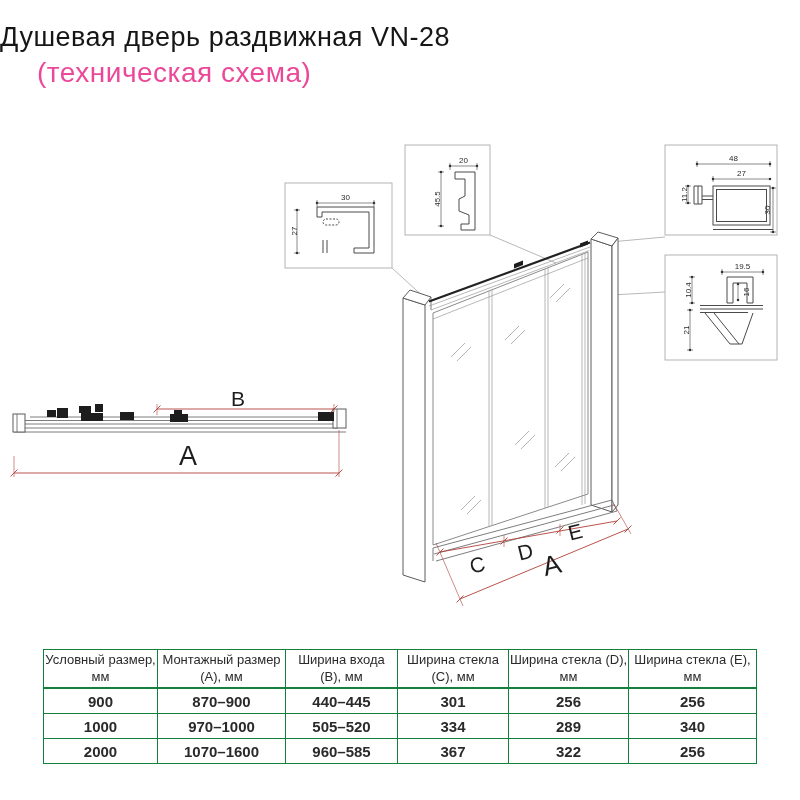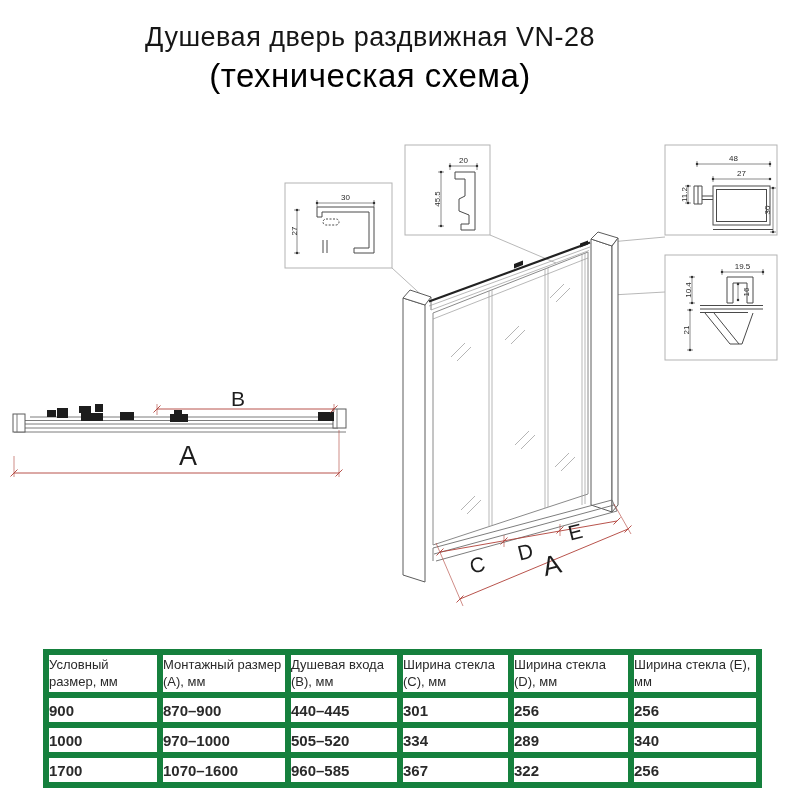--- a/index.html
+++ b/index.html
@@ -1,41 +1,41 @@
 <!DOCTYPE html>
 <html><head>
 <meta charset="utf-8">
 <style>
   html,body{margin:0;padding:0;background:#fff;}
   .page{position:relative;width:800px;height:800px;background:#fff;overflow:hidden;
         font-family:"Liberation Sans",sans-serif;color:#1d1d1d;}
-  .title{position:absolute;top:22px;left:0;width:740px;text-align:center;}
+  .title{position:absolute;top:22px;left:0;width:740px;}
   .title .t1{font-size:27px;letter-spacing:.5px;color:#161616;}
-  .title .t2{font-size:33px;letter-spacing:.5px;color:#000000;margin-top:4px;}
+  .title .t2{font-size:28px;letter-spacing:.5px;color:#ec4899;margin-top:4px;margin-left:37px;}
   svg.diagram{position:absolute;top:95px;left:0;}
   svg text{font-family:"Liberation Sans",sans-serif;fill:#1d1d1d;}
   .dimtxt{font-size:8px;fill:#2a2a2a;}
   .bigletter{font-size:21px;}
   .bigletter2{font-size:27px;}
   .ln{stroke:#6e6e6e;stroke-width:.9;fill:none;}
   .lnt{stroke:#9a9a9a;stroke-width:.7;fill:none;}
   .dk{stroke:#222;stroke-width:2.2;fill:none;}
   .red{stroke:#b04038;stroke-width:.9;fill:none;}
   .redt{stroke:#b04038;stroke-width:.6;fill:none;}
   .box{fill:#fff;stroke:#b3b3b3;stroke-width:1;}
   .prof{stroke:#4a4a4a;stroke-width:1;fill:none;}
   .dim{stroke:#4a4a4a;stroke-width:.65;fill:none;}
   .dot{fill:#333;}
   .blk{fill:#1d1d1d;stroke:none;}
   .face{fill:#fff;stroke:#5c5c5c;stroke-width:1;}
   .glass{fill:#fff;stroke:#8a8a8a;stroke-width:1;}
   .gm{stroke:#b5b5b5;stroke-width:1;fill:none;}
   table.sizes{position:absolute;left:43px;top:649px;width:713px;border-collapse:collapse;
       table-layout:fixed;text-align:center;color:#2a2a2a;}
-  table.sizes th,table.sizes td{border:6px solid #15803d;padding:0;text-align:left;vertical-align:middle;}
+  table.sizes th,table.sizes td{border:1px solid #15803d;padding:0;text-align:center;vertical-align:middle;}
   table.sizes th{font-size:13px;font-weight:400;height:37px;line-height:1.3;border-bottom-width:2px;}
   table.sizes td{font-size:15px;height:24px;font-weight:bold;}
 </style>
 </head>
 <body>
 
 <div class="page">
 
   <div class="title">
     <div class="t1">Душевая дверь раздвижная VN-28</div>
@@ -215,21 +215,21 @@
         <col style="width:128px">
         <col style="width:112px">
       <col style="width:111px">
         <col style="width:120px">
         <col style="width:128px">
     </colgroup>
     <thead>
       <tr>
         <th>Условный размер, мм</th>
         <th>Монтажный размер (A), мм</th>
-        <th>Душевая входа (B), мм</th>
+        <th>Ширина входа (B), мм</th>
         <th>Ширина стекла (C), мм</th>
         <th>Ширина стекла (D), мм</th>
         <th>Ширина стекла (E), мм</th>
       </tr>
     </thead>
     <tbody>
       <tr>
         <td>900</td>
         <td>870–900</td>
         <td>440–445</td>
@@ -239,21 +239,21 @@
       </tr>
       <tr>
         <td>1000</td>
         <td>970–1000</td>
         <td>505–520</td>
         <td>334</td>
         <td>289</td>
         <td>340</td>
       </tr>
       <tr>
-        <td>1700</td>
+        <td>2000</td>
         <td>1070–1600</td>
         <td>960–585</td>
         <td>367</td>
         <td>322</td>
         <td>256</td>
       </tr>
     </tbody>
   </table>
 
 </div>

